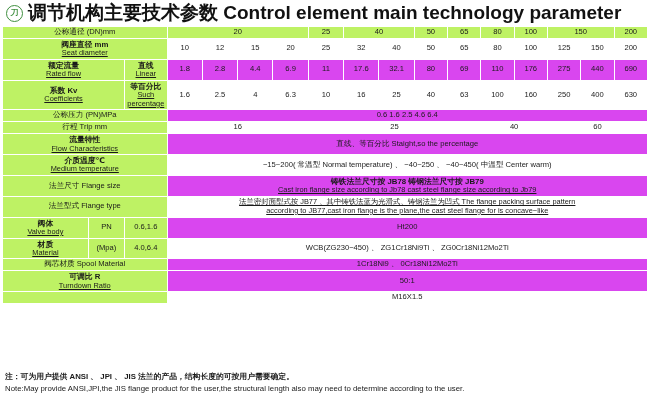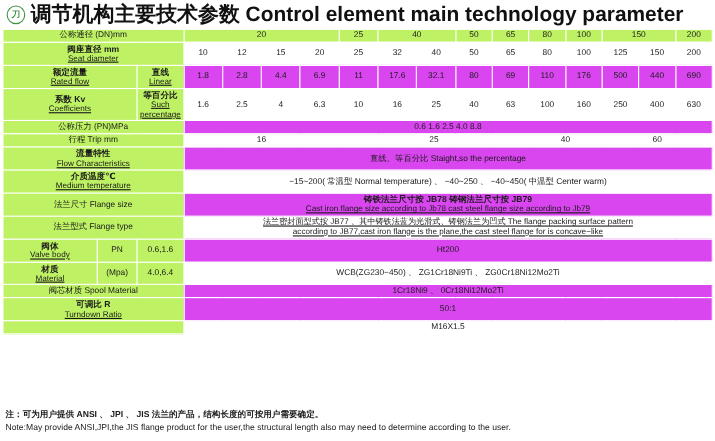--- a/index.html
+++ b/index.html
@@ -144,21 +144,21 @@
       <td class="val">2.8</td>
       <td class="val">4.4</td>
       <td class="val">6.9</td>
       <td class="val">11</td>
       <td class="val">17.6</td>
       <td class="val">32.1</td>
       <td class="val">80</td>
       <td class="val">69</td>
       <td class="val">110</td>
       <td class="val">176</td>
-      <td class="val">500</td>
+      <td class="val">275</td>
       <td class="val">440</td>
       <td class="val">690</td>
     </tr>
 
     <tr class="row-w">
       <td class="lbl" colspan="2">
         <span class="cn">系数 Kv</span>
         <span class="en">Coefficients</span>
       </td>
       <td class="lbl">
@@ -176,21 +176,21 @@
       <td class="val">63</td>
       <td class="val">100</td>
       <td class="val">160</td>
       <td class="val">250</td>
       <td class="val">400</td>
       <td class="val">630</td>
     </tr>
 
     <tr class="row-g">
       <td class="lbl" colspan="3">公称压力 (PN)MPa</td>
-      <td class="val" colspan="14">0.6  1.6  2.5  4.0  8.8</td>
+      <td class="val" colspan="14">0.6  1.6  2.5  4.6  6.4</td>
     </tr>
 
     <tr class="row-w">
       <td class="lbl" colspan="3">行程 Trip mm</td>
       <td class="val nb" colspan="4">16</td>
       <td class="val nb" colspan="5">25</td>
       <td class="val nb" colspan="2">40</td>
       <td class="val nb" colspan="3">60</td>
     </tr>
 

